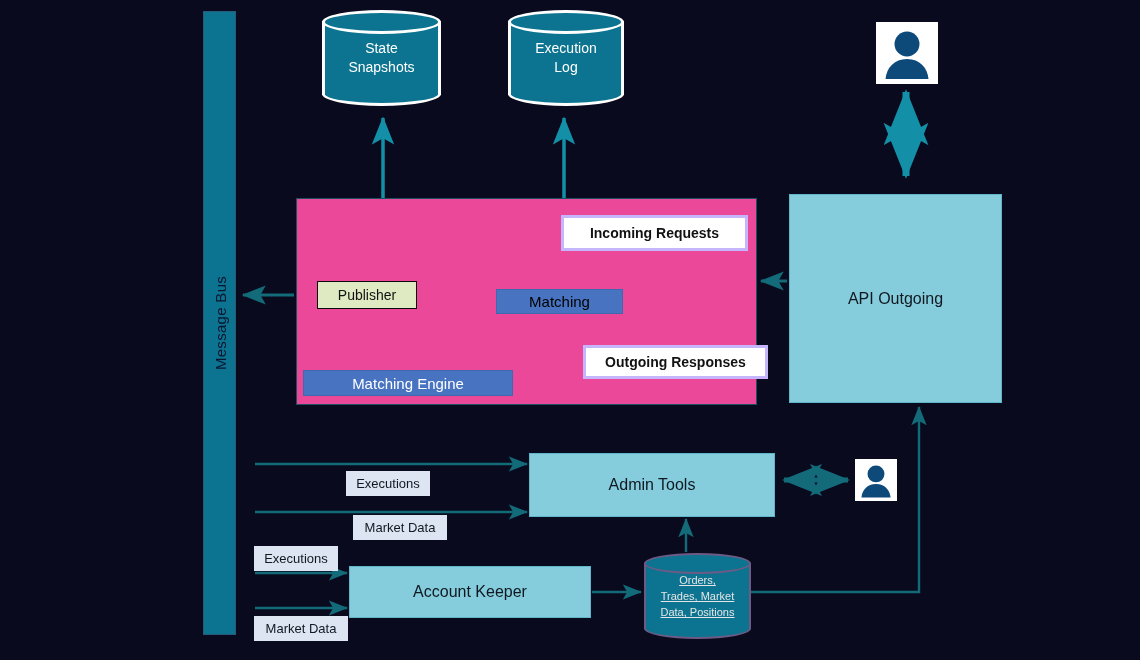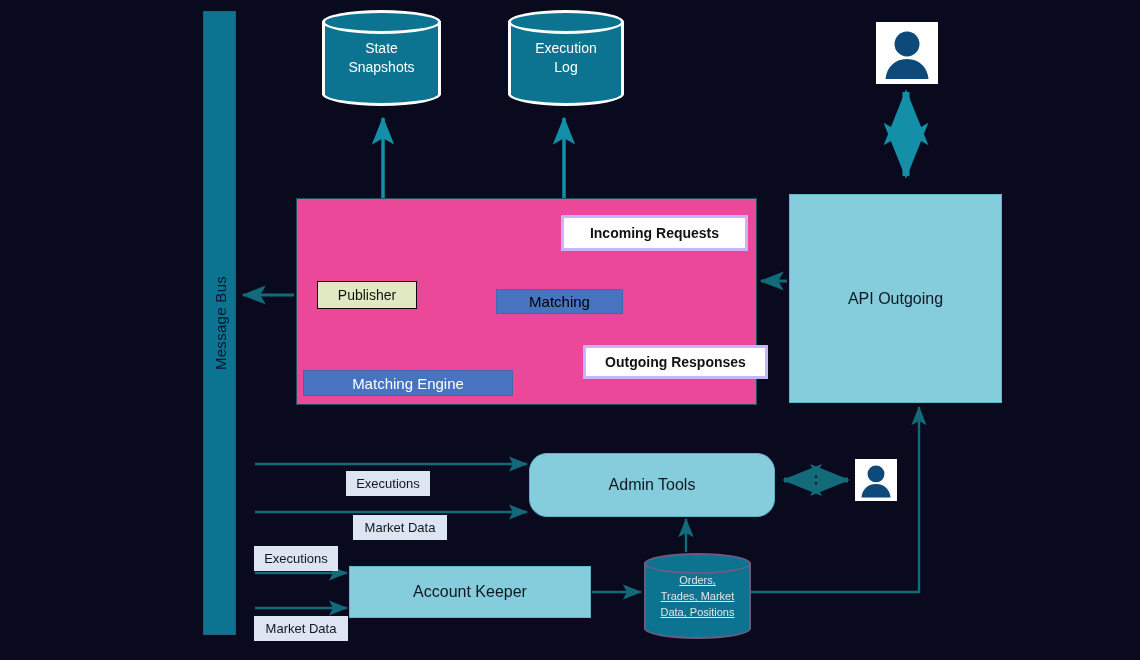--- a/index.html
+++ b/index.html
@@ -164,21 +164,21 @@
   .svc {
     background: #85cddd;
     border: 1px solid #5fb6cb;
     color: #101820;
     font-size: 16px;
     display: flex;
     align-items: center;
     justify-content: center;
   }
   .api-gw     { left: 789px; top: 194px; width: 213px; height: 209px; }
-  .admin      { left: 529px; top: 453px; width: 246px; height: 64px; border-radius: 18px; }
+  .admin      { left: 529px; top: 453px; width: 246px; height: 64px; }
   .acct-keep  { left: 349px; top: 566px; width: 242px; height: 52px; }
 
   
   .tag {
     background: #dde4f2;
     border: 1px solid #dde4f2;
     color: #101820;
     font-size: 13px;
     display: flex;
     align-items: center;

